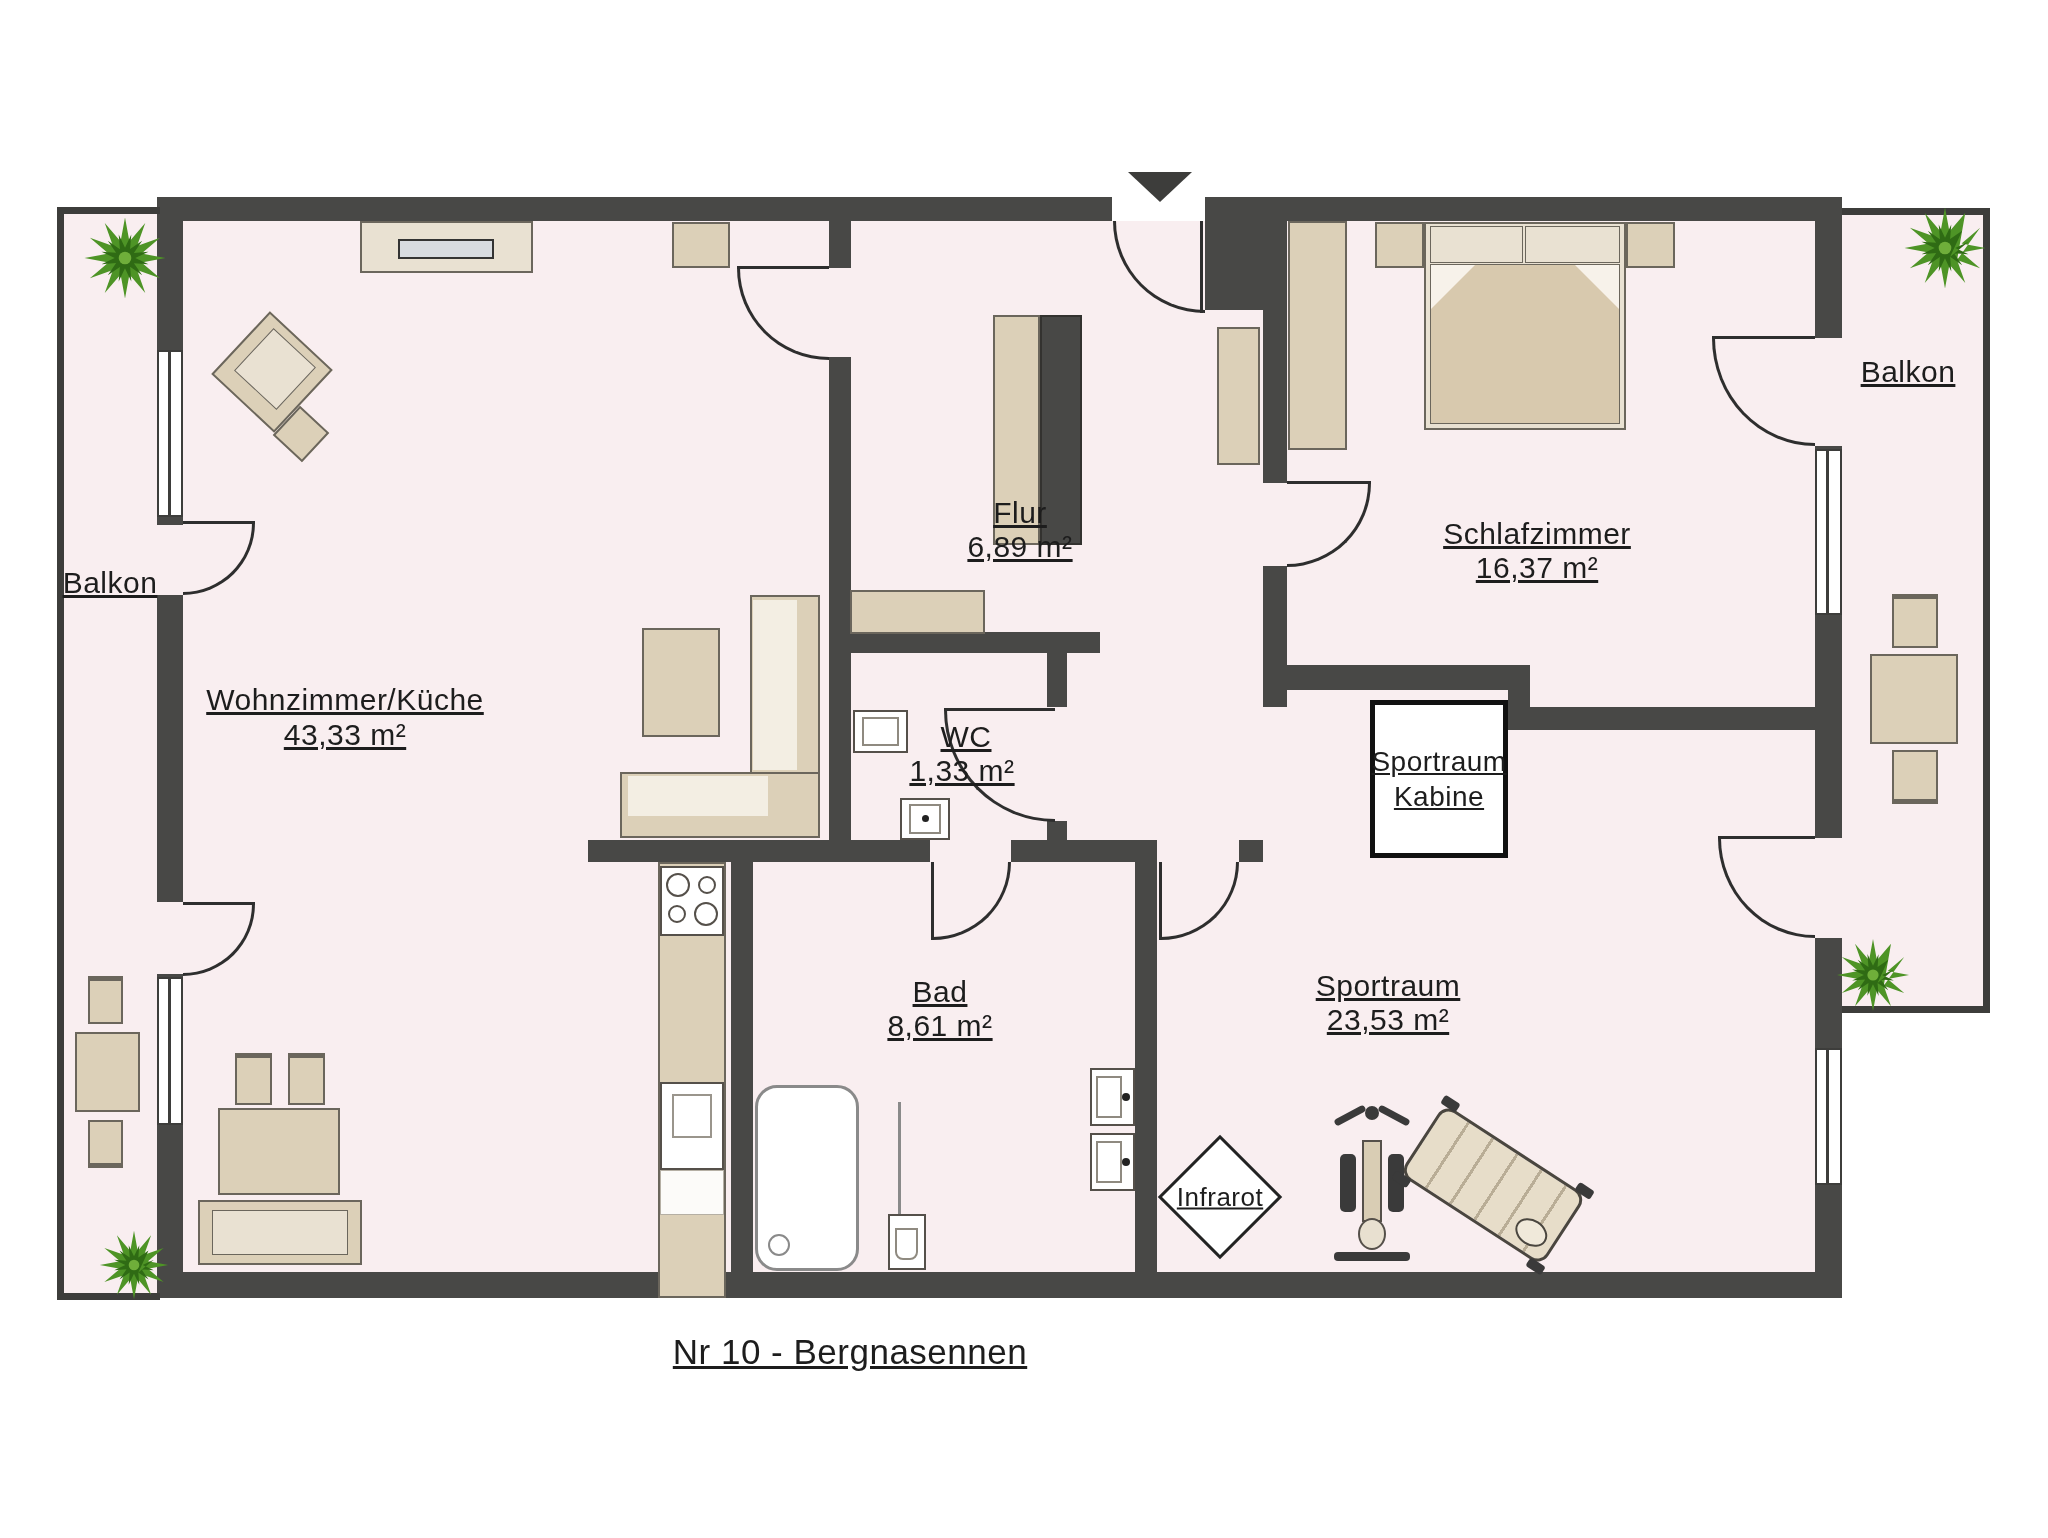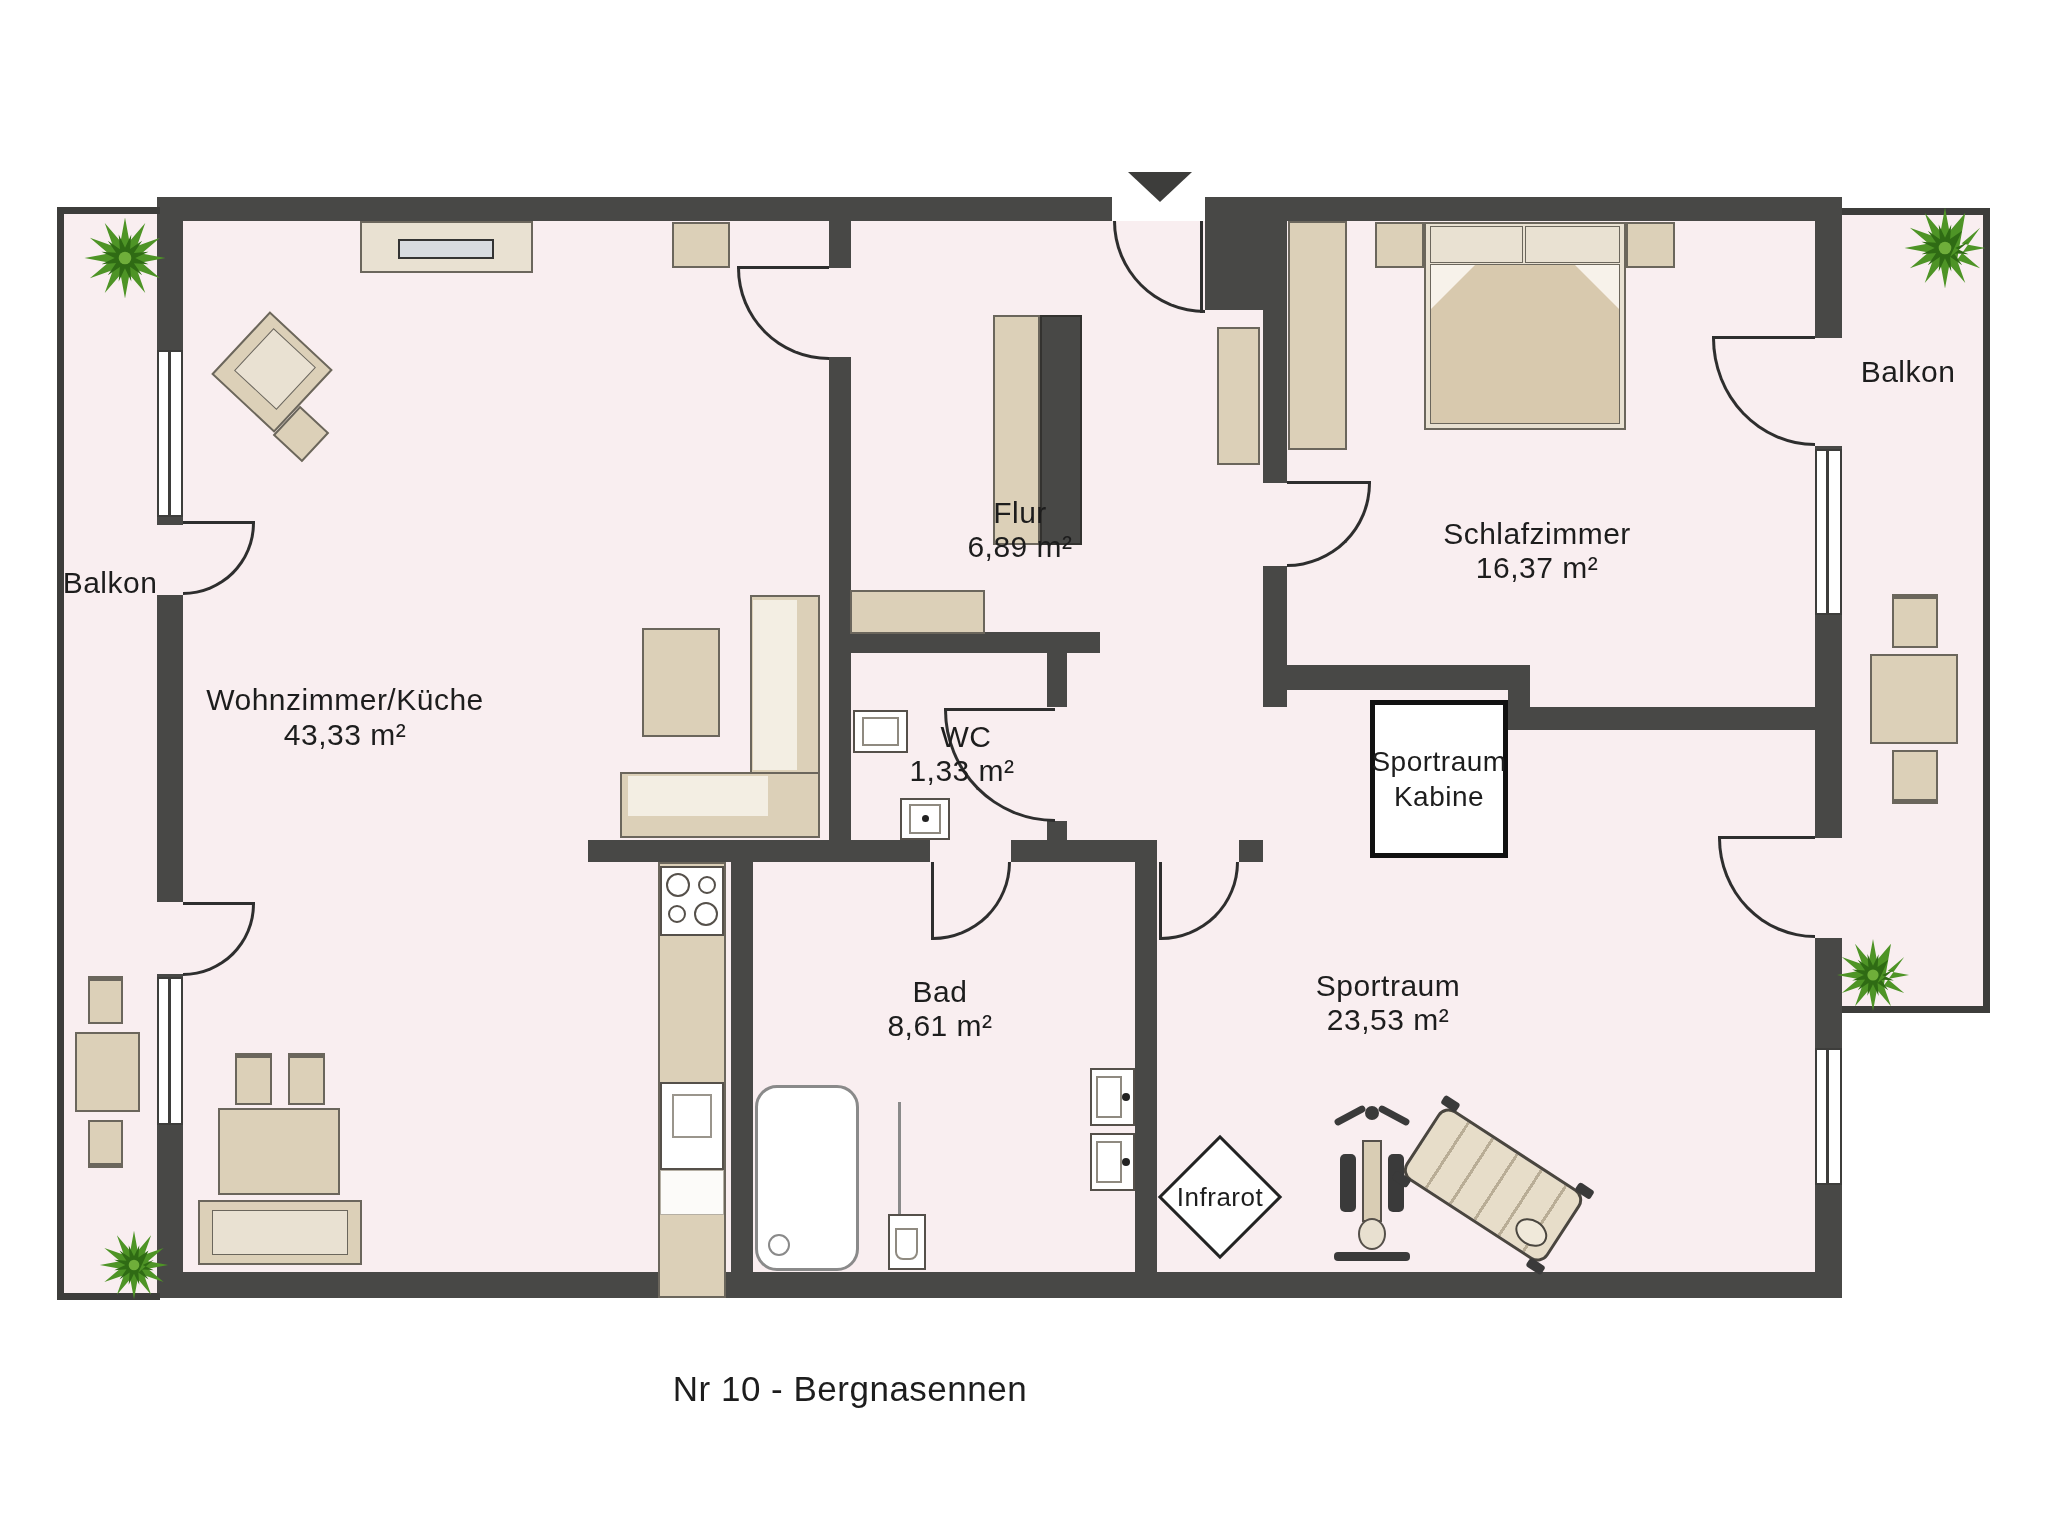--- a/index.html
+++ b/index.html
@@ -10,23 +10,23 @@
   .w{position:absolute;background:#484846;}
   .thin{position:absolute;background:#3d3d3b;}
   .win{position:absolute;background:#ffffff;border:2px solid #3d3d3b;box-sizing:border-box;}
   .win.v{background:linear-gradient(to right,#fff 0 9px,#3d3d3b 9px 12px,#fff 12px 100%);}
   .arc{position:absolute;box-sizing:border-box;border:0 solid #2e2e2e;}
   .leaf{position:absolute;background:#2e2e2e;}
   .fur{position:absolute;background:#dcd0b8;border:2px solid #6b665c;box-sizing:border-box;}
   .furl{position:absolute;background:#e9e1d2;border:2px solid #6b665c;box-sizing:border-box;}
   .white{position:absolute;background:#ffffff;border:2px solid #55504a;box-sizing:border-box;}
   .lbl{position:absolute;transform:translate(-50%,-50%);font-size:30px;white-space:nowrap;
-       color:#1d1d1d;letter-spacing:0.5px;}
+       color:#1d1d1d;letter-spacing:0.5px;text-decoration:underline;}
   .lbl.small{font-size:26px;}
-  .lbl.big{font-size:35px;margin-top:37px;}
+  .lbl.big{font-size:35px;}
   .tri{position:absolute;width:0;height:0;}
   .dot{position:absolute;border-radius:50%;}
   .ring{position:absolute;border-radius:50%;border:2px solid #55504a;box-sizing:border-box;background:#fff;}
 </style>
 </head>
 <body>
 
 <div class="stage">
 
   <div class="floor" style="left:157px;top:197px;width:1685px;height:1101px;"></div>

